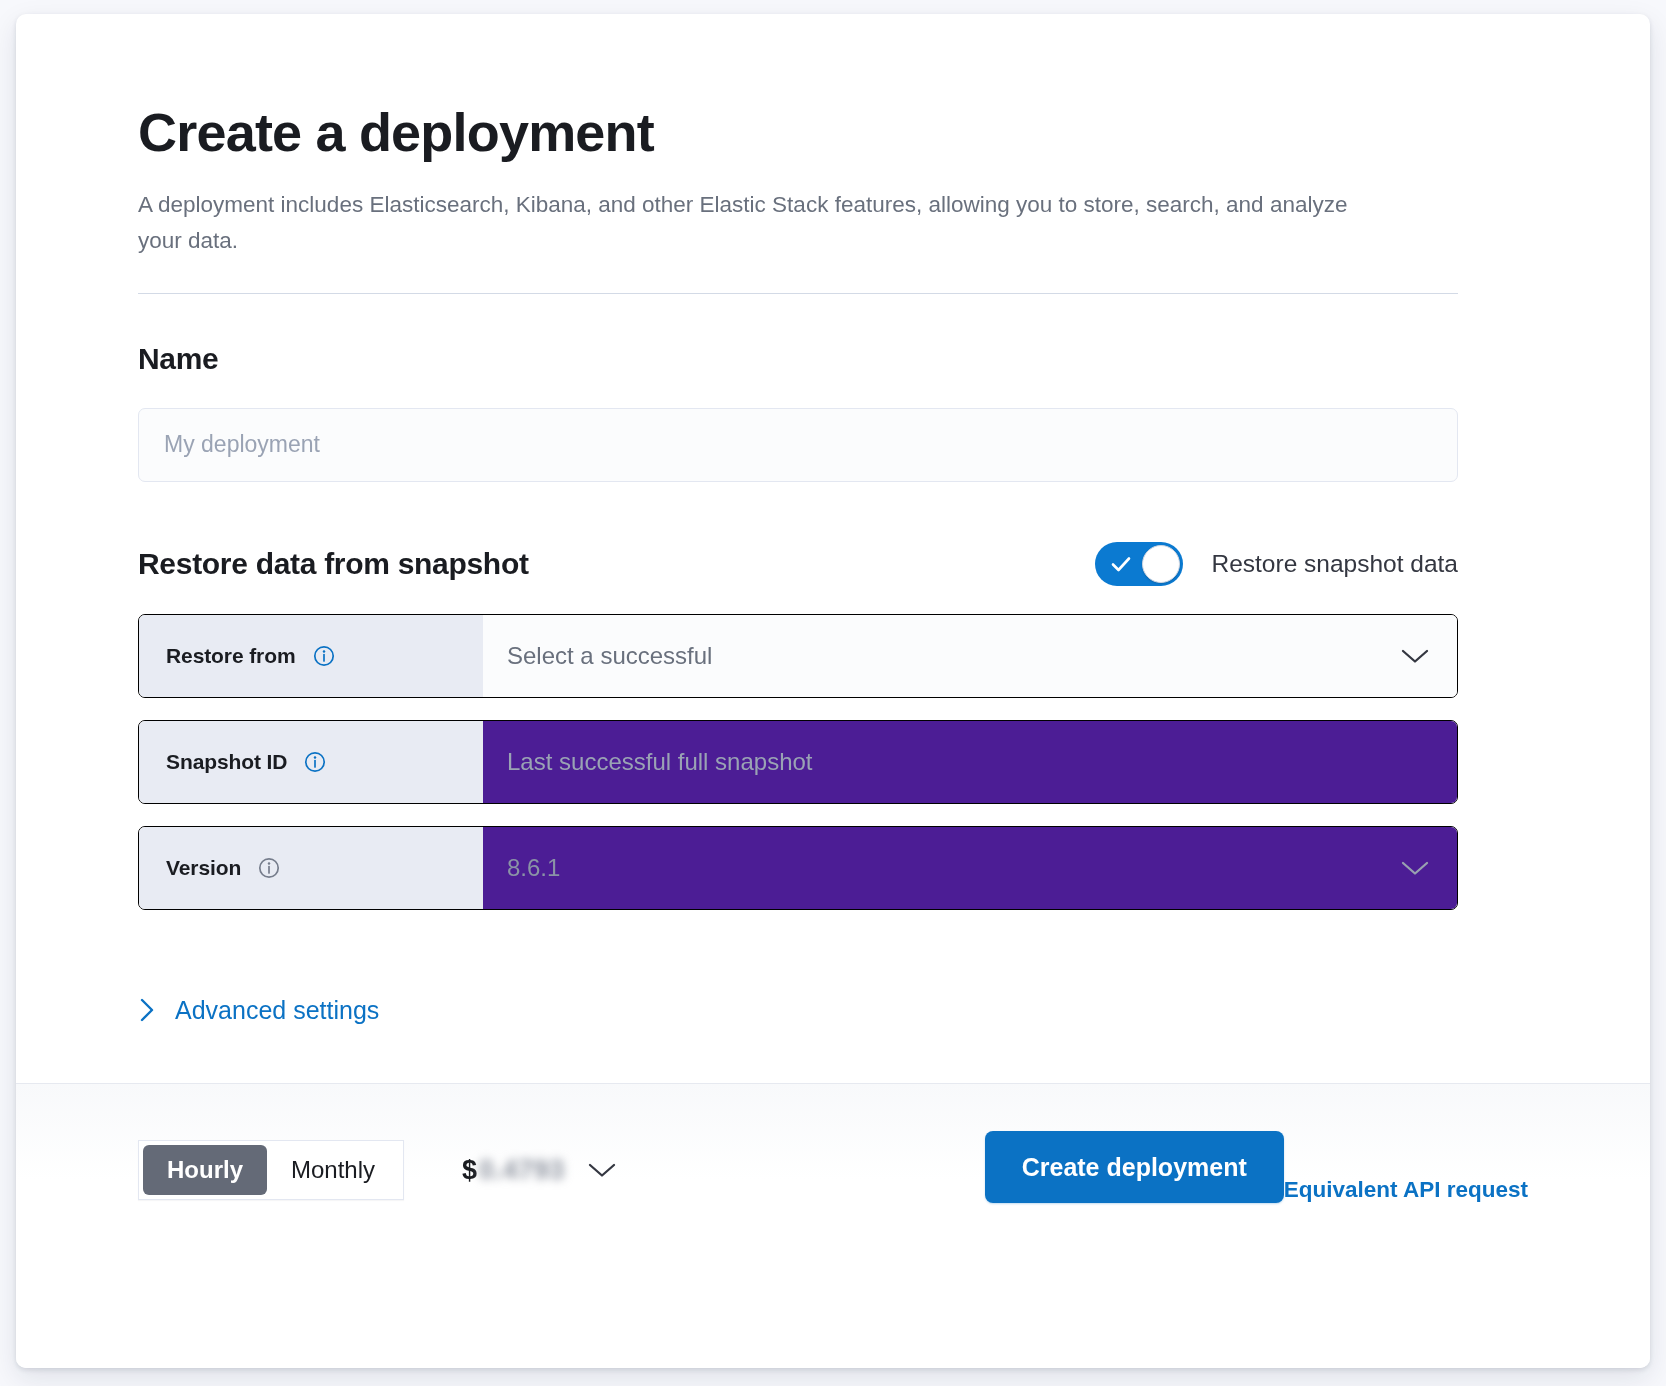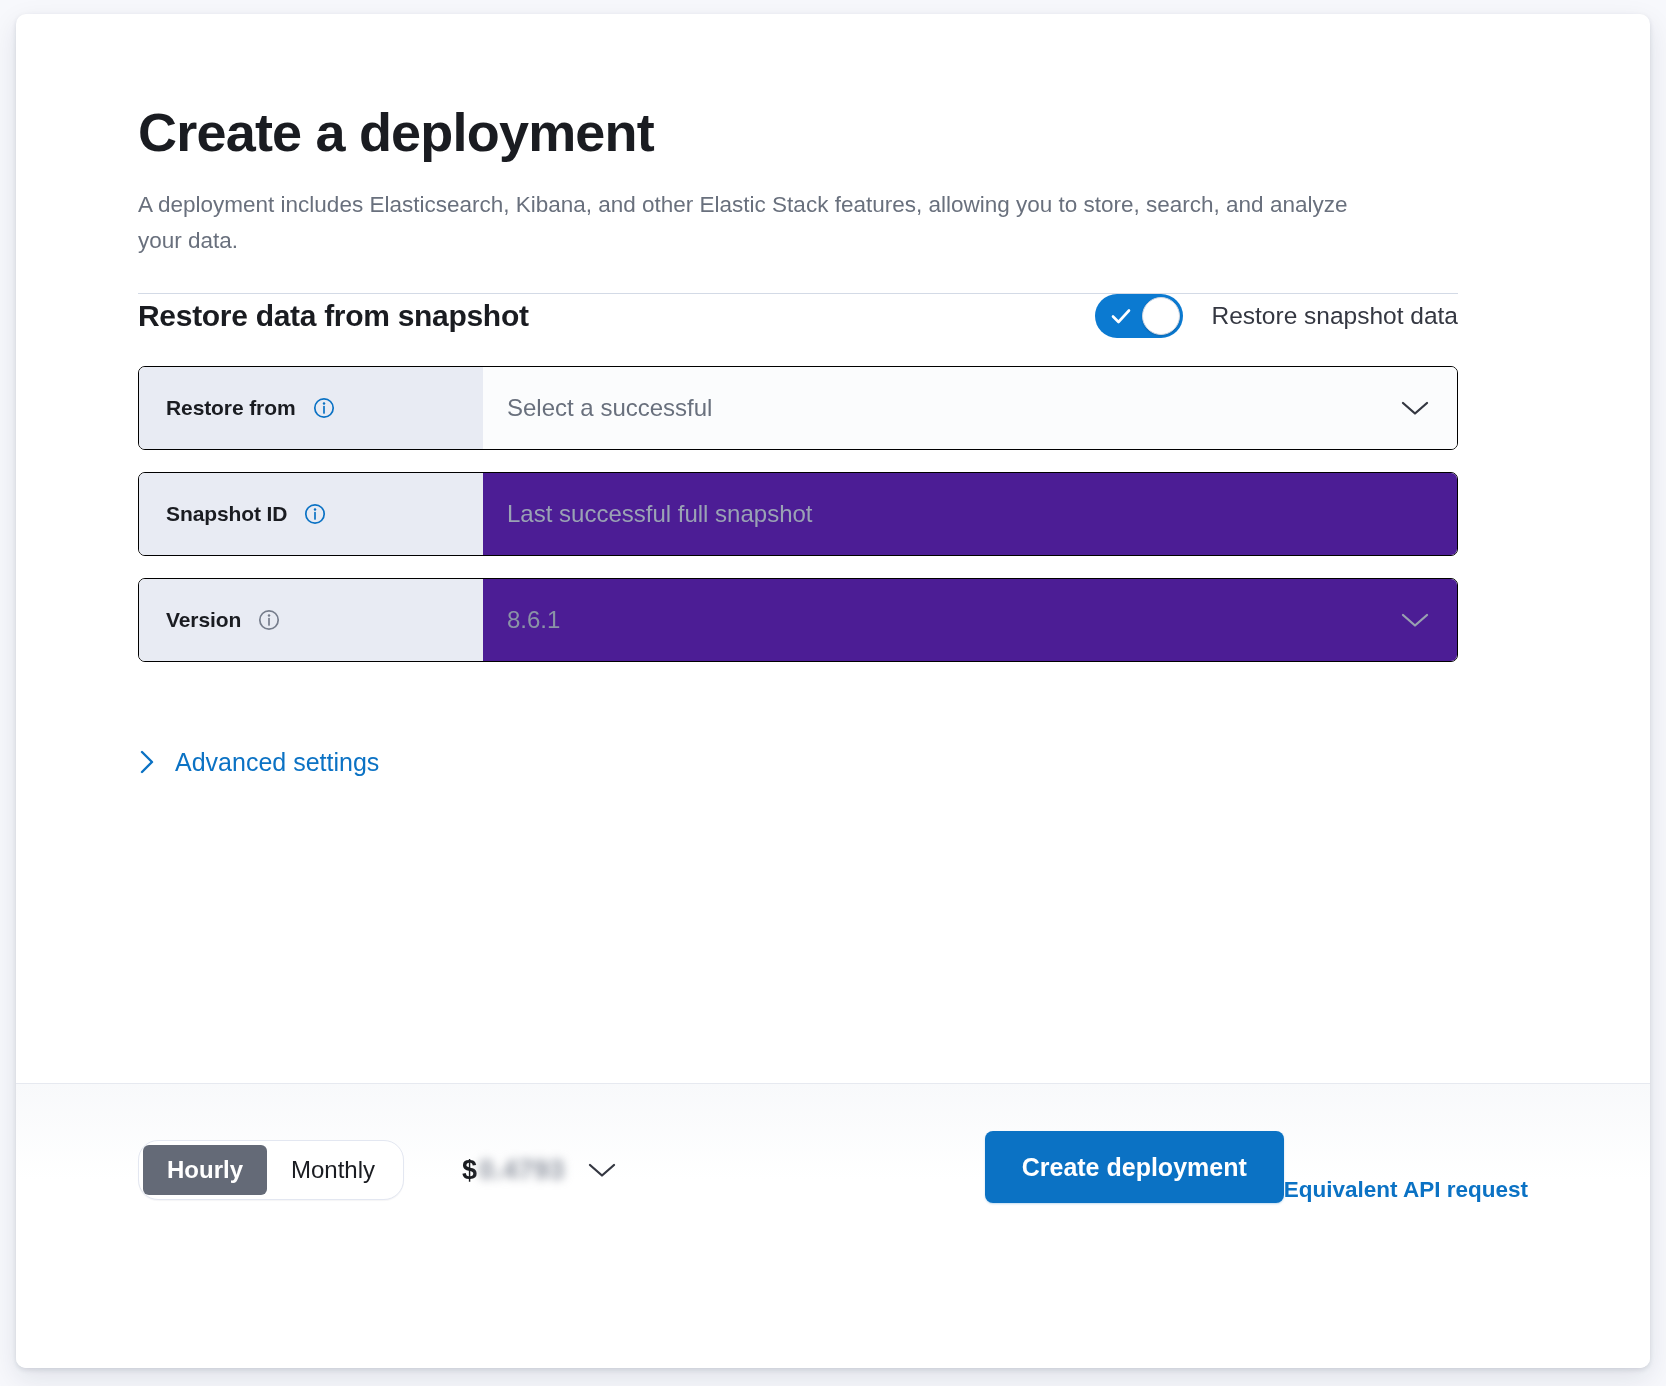--- a/index.html
+++ b/index.html
@@ -90,20 +90,21 @@
     align-items: center;
     padding: 0 25px;
   }
   .text-field .placeholder {
     font-size: 23px;
     color: #9aa3b4;
   }
 
   
   .restore-head {
+    margin-top: 60px;
     width: 1320px;
     display: flex;
     align-items: center;
     justify-content: space-between;
   }
 
   .switch-wrap {
     display: flex;
     align-items: center;
     gap: 28px;
@@ -233,21 +234,21 @@
     display: flex;
     align-items: center;
     gap: 58px;
     padding-top: 9px;
   }
 
   .segmented {
     display: inline-flex;
     background: #ffffff;
     border: 1px solid #e3e7f1;
-    border-radius: 20px;
+    border-radius: 0;
     padding: 4px;
     box-shadow: 0 1px 1px rgba(20,30,60,0.04);
     align-items: center;
   }
   .seg-btn {
     height: 50px;
     padding: 0 24px;
     border-radius: 6px;
     display: flex;
     align-items: center;
@@ -316,20 +317,26 @@
 
     <div class="body-area">
       <div class="content">
 
         <h1 class="page-title">Create a deployment</h1>
         <p class="page-subtitle">A deployment includes Elasticsearch, Kibana, and other Elastic Stack features, allowing you to store, search, and analyze your data.</p>
 
         <div class="hr"></div>
 
         
+        <div class="name-block">
+          <div class="section-title">Name</div>
+          <div class="text-field">
+            <span class="placeholder">My deployment</span>
+          </div>
+        </div>
 
         
         <div class="restore-head">
           <div class="section-title">Restore data from snapshot</div>
           <div class="switch-wrap">
             <div class="switch">
               <svg class="check" viewBox="0 0 22 22">
                 <path d="M3 11.5 L8.5 17 L19 5.5" fill="none" stroke="#ffffff" stroke-width="2.6" stroke-linecap="round" stroke-linejoin="round"></path>
               </svg>
               <div class="knob"></div>

